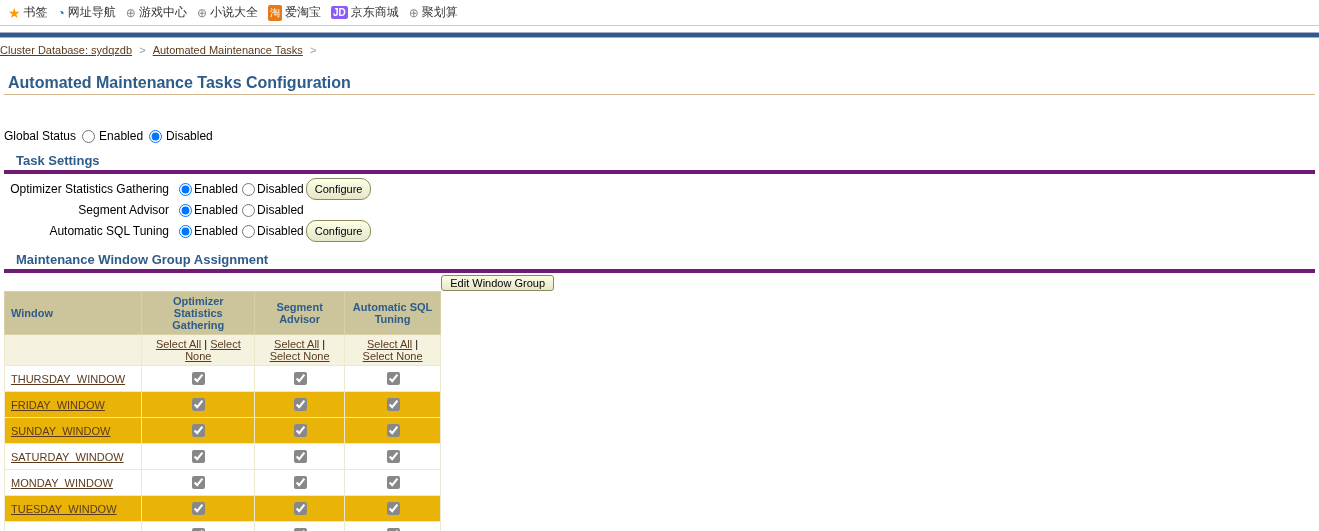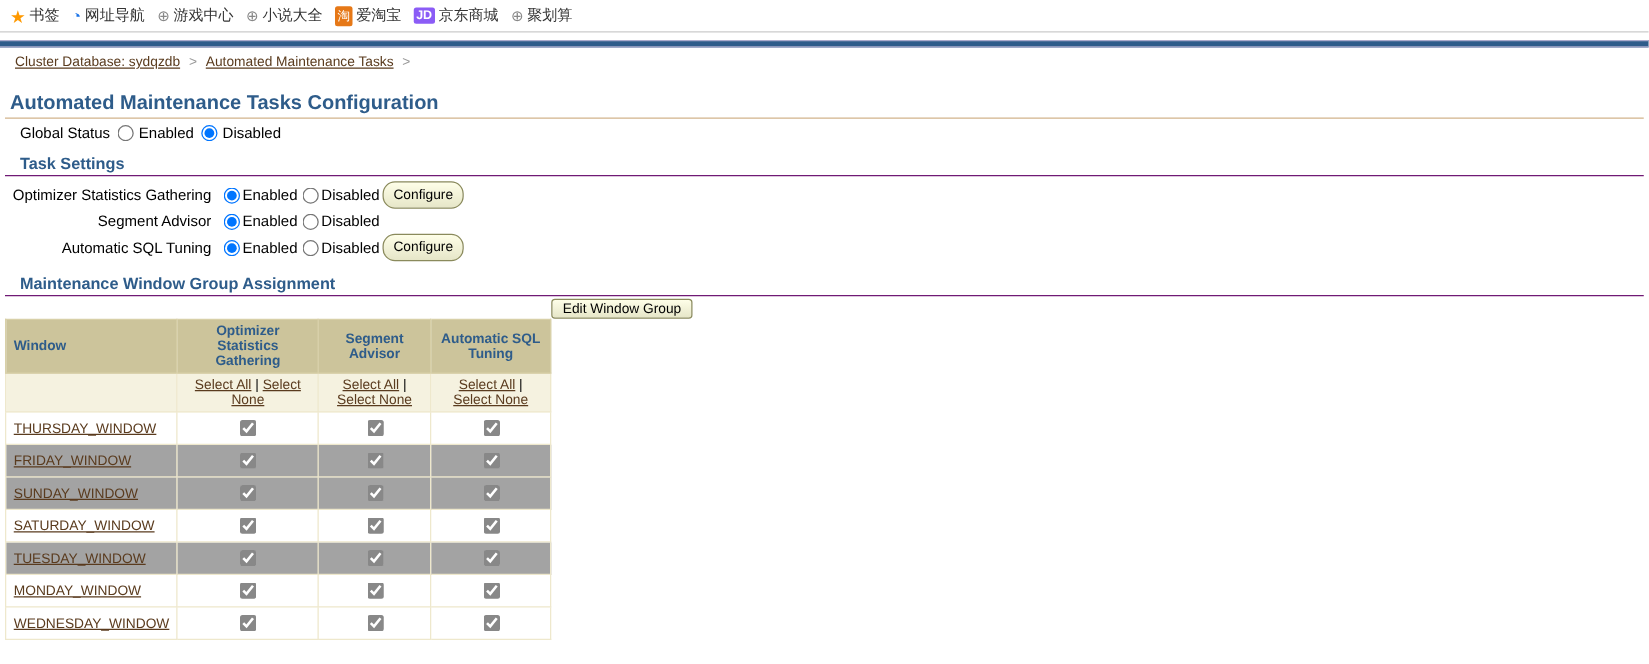--- a/index.html
+++ b/index.html
@@ -31,26 +31,26 @@
   .bm-jd { background: #8b5cf6; color:#fff; font-size:10px; padding:1px 2px; font-weight:bold; border-radius:2px; }
   .bm-sog { color:#1a73e8; font-weight:bold; }
   .em-header {
     padding: 4px 4px 0 4px;
   }
   .em-logo-row { display:flex; align-items:baseline; gap:4px; }
   .oracle-logo { color:#d80c18; font-weight:bold; font-size:14px; letter-spacing:-0.5px; }
   .em-product { color:#1b4e8a; font-size:13px; }
   .em-subtitle { color:#8a6d3b; font-size:11px; margin-top:-1px; }
   .thick-bar { height:6px; background:#2e5c8a; margin-top:2px; border-top:1px solid #aac; border-bottom:1px solid #aac;}
-  .breadcrumbs { padding:6px 12px; font-size:11px; }
+  .breadcrumbs { padding:6px 0; font-size:11px; }
   .breadcrumbs a { color:#5a3b1e; text-decoration:underline; }
   .breadcrumbs .sep { color:#999; margin:0 4px; }
   .page-title { color:#2e5c8a; font-size:16px; font-weight:bold; padding:12px 4px 2px; border-bottom:1px solid #d2b48c; margin:0 4px;}
-  .status-row { padding:4px 16px; font-size:12px; display:flex; align-items:center; gap:2px; }
-  .section-title { color:#2e5c8a; font-size:13px; font-weight:bold; padding:6px 4px 2px 12px; border-bottom:1px solid #701a75; margin:0 4px;}
+  .status-row { padding:4px 4px; font-size:12px; display:flex; align-items:center; gap:2px;margin-top:30px; }
+  .section-title { color:#2e5c8a; font-size:13px; font-weight:bold; padding:6px 4px 2px 12px; border-bottom:4px solid #701a75; margin:0 4px;}
   .settings-block { padding:4px 4px 4px 4px; }
   .settings-row { display:flex; align-items:center; font-size:12px; line-height:20px; }
   .settings-label { width:165px; text-align:right; margin-right:6px; }
   .cfg-btn {
     display:inline-block;
     border:1px solid #8a8a5c;
     border-radius:10px;
     padding:0px 8px;
     background:linear-gradient(#fefee8,#e6e6c8);
     font-size:11px;
@@ -67,21 +67,21 @@
     cursor:pointer;
   }
   .table-wrap { margin:2px 4px; }
   .edit-row { text-align:right; max-width:550px; }
   table.grid { border-collapse:collapse; width:437px; }
   table.grid th { background:#ccc49b; color:#2e5c8a; font-size:11px; font-weight:bold; text-align:left; padding:3px 6px; border:1px solid #d8d0a8;}
   table.grid th.center { text-align:center; }
   table.grid td { padding:3px 6px; font-size:11px; border:1px solid #eee8cc; }
   table.grid tr.sel-row td { background:#f5f2e0; text-align:center; }
   table.grid tr.data-row td:first-child a { color:#5a3b1e; text-decoration:underline; }
-  table.grid tr.even td { background:#a3a3a3; }
+  table.grid tr.even td { background:#eab308; }
   table.grid tr.odd td { background:#fff; }
   .sel-links a { color:#5a3b1e; }
   .sel-links { font-weight:normal; color:#000; }
   .chk { text-align:center; }
   input[type=checkbox] { accent-color:#888; }
   .footer-links { text-align:center; font-size:12px; padding:20px 0 6px; color:#999; }
   input[type=radio] { margin:0 2px 0 4px; vertical-align:middle;}
 </style>
 </head>
 <body>
@@ -198,28 +198,28 @@
           <td class="chk"><input type="checkbox" checked="" style=""></td>
           <td class="chk"><input type="checkbox" checked="" style=""></td>
           <td class="chk"><input type="checkbox" checked="" style=""></td>
         </tr>
         <tr class="data-row odd">
           <td><a href="#">SATURDAY_WINDOW</a></td>
           <td class="chk"><input type="checkbox" checked="" style=""></td>
           <td class="chk"><input type="checkbox" checked="" style=""></td>
           <td class="chk"><input type="checkbox" checked="" style=""></td>
         </tr>
+        <tr class="data-row odd">
+          <td><a href="#">MONDAY_WINDOW</a></td>
+          <td class="chk"><input type="checkbox" checked="" style=""></td>
+          <td class="chk"><input type="checkbox" checked="" style=""></td>
+          <td class="chk"><input type="checkbox" checked="" style=""></td>
+        </tr>
         <tr class="data-row even">
           <td><a href="#">TUESDAY_WINDOW</a></td>
-          <td class="chk"><input type="checkbox" checked="" style=""></td>
-          <td class="chk"><input type="checkbox" checked="" style=""></td>
-          <td class="chk"><input type="checkbox" checked="" style=""></td>
-        </tr>
-        <tr class="data-row odd">
-          <td><a href="#">MONDAY_WINDOW</a></td>
           <td class="chk"><input type="checkbox" checked="" style=""></td>
           <td class="chk"><input type="checkbox" checked="" style=""></td>
           <td class="chk"><input type="checkbox" checked="" style=""></td>
         </tr>
         <tr class="data-row odd">
           <td><a href="#">WEDNESDAY_WINDOW</a></td>
           <td class="chk"><input type="checkbox" checked="" style=""></td>
           <td class="chk"><input type="checkbox" checked="" style=""></td>
           <td class="chk"><input type="checkbox" checked="" style=""></td>
         </tr>

